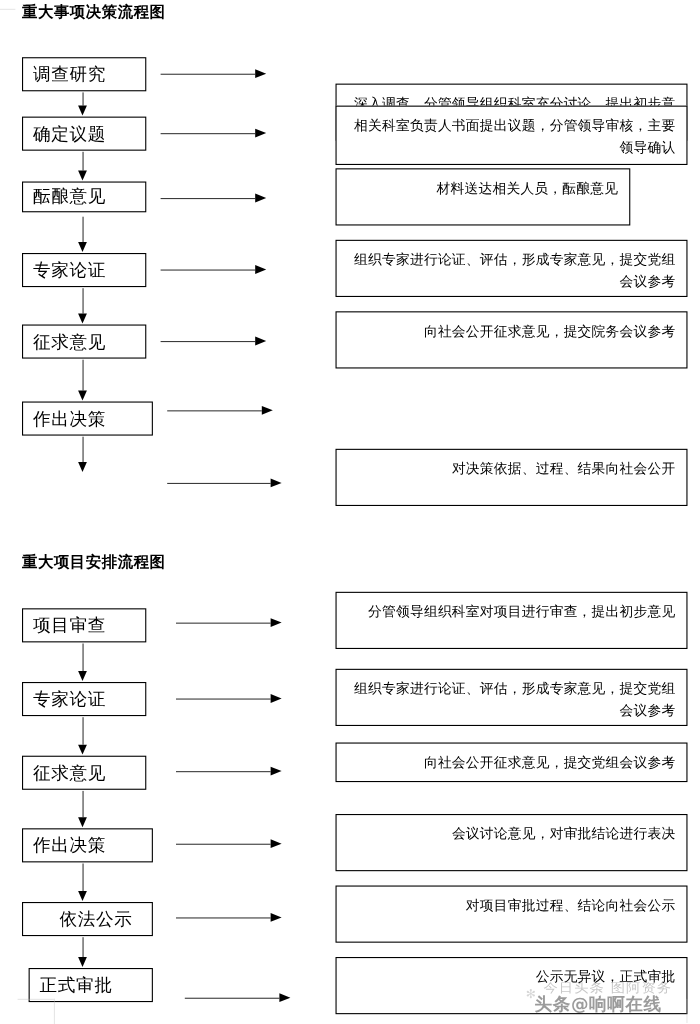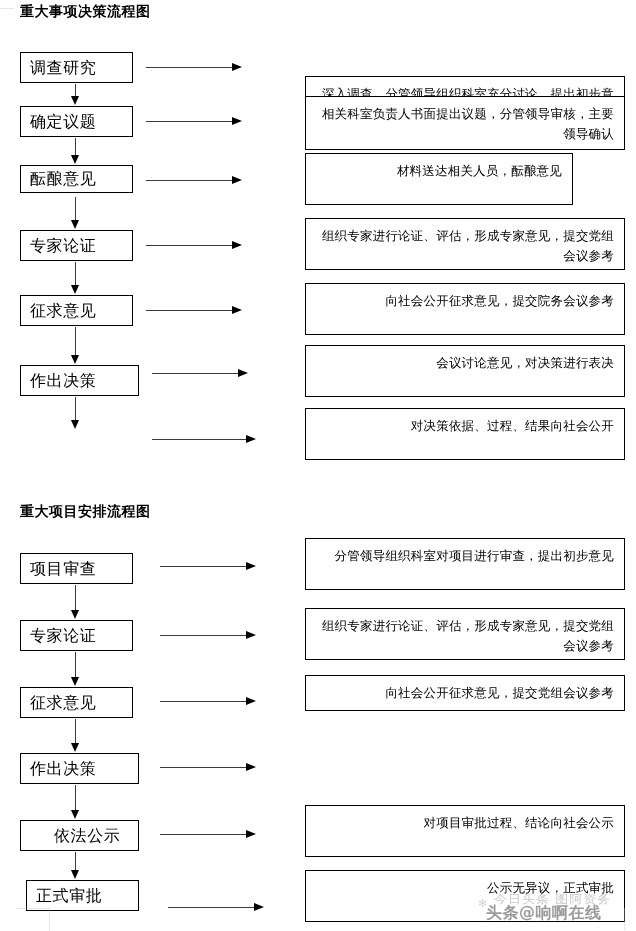--- a/index.html
+++ b/index.html
@@ -259,23 +259,20 @@
   </div>
   <div class="desc-box" style="left:305px; top:153px; width:268px; height:52px;">
     <span class="desc-text">材料送达相关人员，酝酿意见</span>
   </div>
   <div class="desc-box" style="left:305px; top:218px; width:320px; height:52px;">
     <span class="desc-text">组织专家进行论证、评估，形成专家意见，提交党组会议参考</span>
   </div>
   <div class="desc-box" style="left:305px; top:283px; width:320px; height:52px;">
     <span class="desc-text">向社会公开征求意见，提交院务会议参考</span>
   </div>
-  <div class="desc-box" style="left:305px; top:345px; width:320px; height:52px;">
-    <span class="desc-text">会议讨论意见，对决策进行表决</span>
-  </div>
   <div class="desc-box" style="left:305px; top:408px; width:320px; height:52px;">
     <span class="desc-text">对决策依据、过程、结果向社会公开</span>
   </div>
 
   <div class="chart-title" style="left:20px; top:503px;">重大项目安排流程图</div>
 
   <div class="step-box" style="left:20px; top:553px; width:113px; height:31px;">
     <span class="step-label">项目审查</span>
   </div>
   <div class="step-box" style="left:20px; top:620px; width:113px; height:31px;">
@@ -341,20 +338,23 @@
   </div>
 
   <div class="desc-box" style="left:305px; top:538px; width:320px; height:52px;">
     <span class="desc-text">分管领导组织科室对项目进行审查，提出初步意见</span>
   </div>
   <div class="desc-box" style="left:305px; top:608px; width:320px; height:52px;">
     <span class="desc-text">组织专家进行论证、评估，形成专家意见，提交党组会议参考</span>
   </div>
   <div class="desc-box" style="left:305px; top:675px; width:320px; height:36px;">
     <span class="desc-text">向社会公开征求意见，提交党组会议参考</span>
+  </div>
+  <div class="desc-box" style="left:305px; top:740px; width:320px; height:52px;">
+    <span class="desc-text">会议讨论意见，对审批结论进行表决</span>
   </div>
   <div class="desc-box" style="left:305px; top:805px; width:320px; height:52px;">
     <span class="desc-text">对项目审批过程、结论向社会公示</span>
   </div>
   <div class="desc-box" style="left:305px; top:870px; width:320px; height:52px;">
     <span class="desc-text">公示无异议，正式审批</span>
   </div>
 
   <div class="watermark">
     <span class="wm-bird">✻</span>

